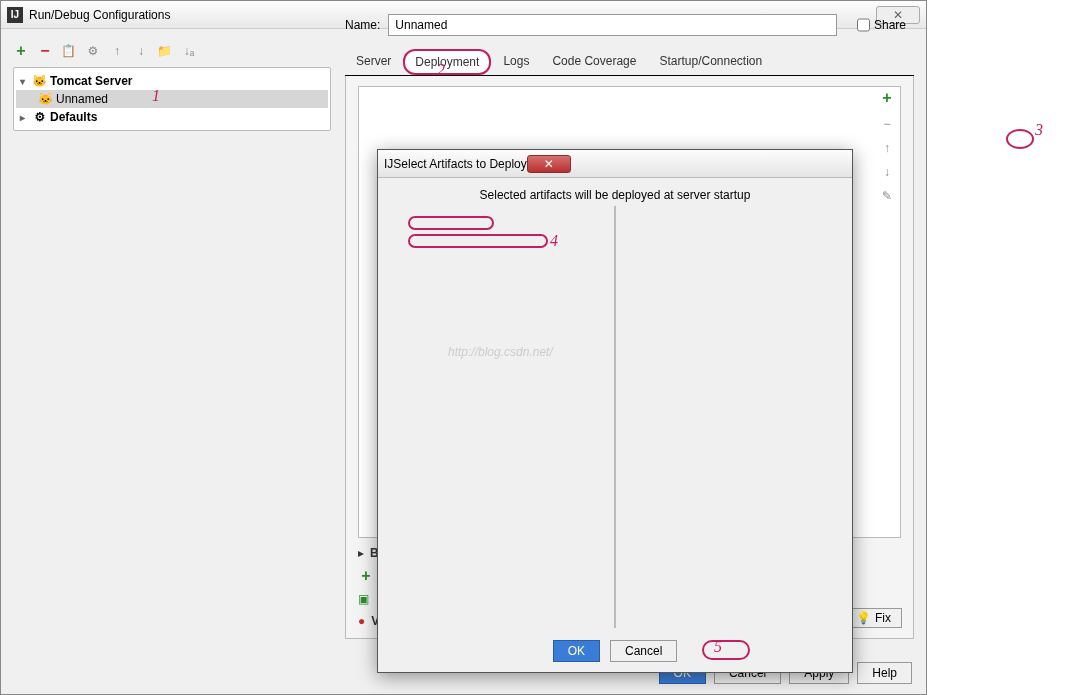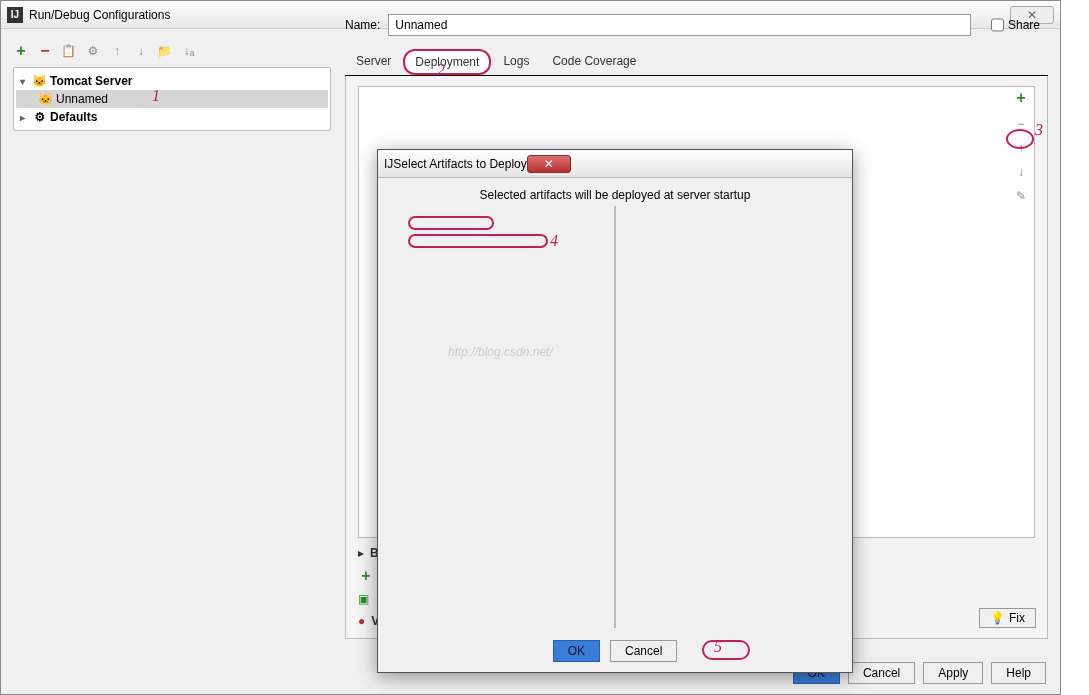--- a/index.html
+++ b/index.html
@@ -1,17 +1,17 @@
 <!DOCTYPE html>
 <html><head>
 <meta charset="utf-8">
 <style>
 * { box-sizing: border-box; font-family: "Segoe UI", Tahoma, sans-serif; font-size: 12px; }
 body { margin: 0; background: #fff; }
-.window { width: 1061px; height: 695px; position: relative; background: #f0f0f0; border: 1px solid #888; }
+.window { width: 927px; height: 695px; position: relative; background: #f0f0f0; border: 1px solid #888; }
 .titlebar { height: 28px; background: linear-gradient(#fdfdfd,#e8e8e8); border-bottom: 1px solid #ccc; display: flex; align-items: center; padding: 0 6px; }
 .titlebar .ico { width: 16px; height: 16px; background: #333; color: #fff; display: inline-flex; align-items: center; justify-content: center; font-weight: bold; font-size: 10px; margin-right: 6px; }
 .titlebar .spacer { flex: 1; }
 .close-x { width: 44px; height: 18px; border: 1px solid #aaa; border-radius: 3px; background: #eee; display: flex; align-items: center; justify-content: center; color: #666; }
 .body { position: absolute; top: 28px; left: 0; right: 0; bottom: 0; padding: 10px 12px; }
 .toolbar { display: flex; gap: 8px; align-items: center; height: 24px; margin-bottom: 4px; }
 .tb-btn { width: 16px; height: 16px; display: inline-flex; align-items: center; justify-content: center; color: #888; }
 .tb-btn.green { color: #2a8f2a; font-weight: bold; font-size: 16px; }
 .tb-btn.red { color: #c03030; font-weight: bold; font-size: 16px; }
 .main { display: flex; height: 600px; }
@@ -37,21 +37,21 @@
 .deploy-lbl { margin-bottom: 4px; }
 .deploy-box { flex: 1; background: #fff; border: 1px solid #bbb; display: flex; }
 .deploy-list { flex: 1; }
 .side-btns { width: 26px; display: flex; flex-direction: column; align-items: center; padding-top: 2px; gap: 10px; color: #888; }
 .side-btns .active { color: #2a8f2a; font-size: 16px; font-weight: bold; }
 .circ3 { position: absolute; border: 2px solid #c02060; border-radius: 50%; }
 .bottom-info { margin-top: 8px; display: flex; align-items: center; gap: 6px; color: #333; }
 .fix-btn { position: absolute; right: 24px; bottom: 66px; padding: 2px 10px; border: 1px solid #999; background: #f0f0f0; display: flex; align-items: center; gap: 4px; }
 .footer { position: absolute; bottom: 10px; right: 14px; display: flex; gap: 8px; }
 .btn { padding: 3px 14px; border: 1px solid #999; background: #f0f0f0; cursor: pointer; }
-.btn.primary { background: #3a7dd8; color: #0f172a; border-color: #2a5da8; }
+.btn.primary { background: #3a7dd8; color: #fef9c3; border-color: #2a5da8; }
 .ann { position: absolute; color: #c02060; font-style: italic; font-family: Georgia, serif; font-size: 16px; pointer-events: none; }
 
 .dialog { position: absolute; left: 376px; top: 148px; width: 476px; height: 524px; background: #f0f0f0; border: 1px solid #555; box-shadow: 0 4px 18px rgba(0,0,0,.4); }
 .dlg-title { height: 28px; background: linear-gradient(#fdfdfd,#e4e4e4); border-bottom: 1px solid #bbb; display: flex; align-items: center; padding: 0 6px; }
 .dlg-close { width: 44px; height: 18px; background: linear-gradient(#d97070,#b83030); border: 1px solid #803030; border-radius: 3px; color: #fff; display: flex; align-items: center; justify-content: center; }
 .dlg-body { padding: 10px 12px; height: calc(100% - 28px); display: flex; flex-direction: column; align-items: center; }
 .dlg-list { flex: 1; background: #fff; border: 1px solid #bbb; }
 .dlg-item { padding: 2px 4px; display: flex; align-items: center; gap: 4px; }
 .dlg-item.sel { background: #2a6fd8; color: #fff; }
 .dlg-footer { display: flex; justify-content: flex-end; gap: 10px; padding-top: 12px; }
@@ -110,20 +110,21 @@
             <input type="checkbox" style="">
             <span>Share</span>
           </label>
         </div>
 
         <div class="tabs">
           <div class="tab">Server</div>
           <div class="tab active hl">Deployment</div>
           <div class="tab">Logs</div>
           <div class="tab">Code Coverage</div>
+          <div class="tab">Startup/Connection</div>
         </div>
 
         <div class="content">
           <div class="deploy-box">
             <div class="deploy-list"></div>
             <div class="side-btns">
               <span class="active">+</span>
               <span>−</span>
               <span>↑</span>
               <span>↓</span>

